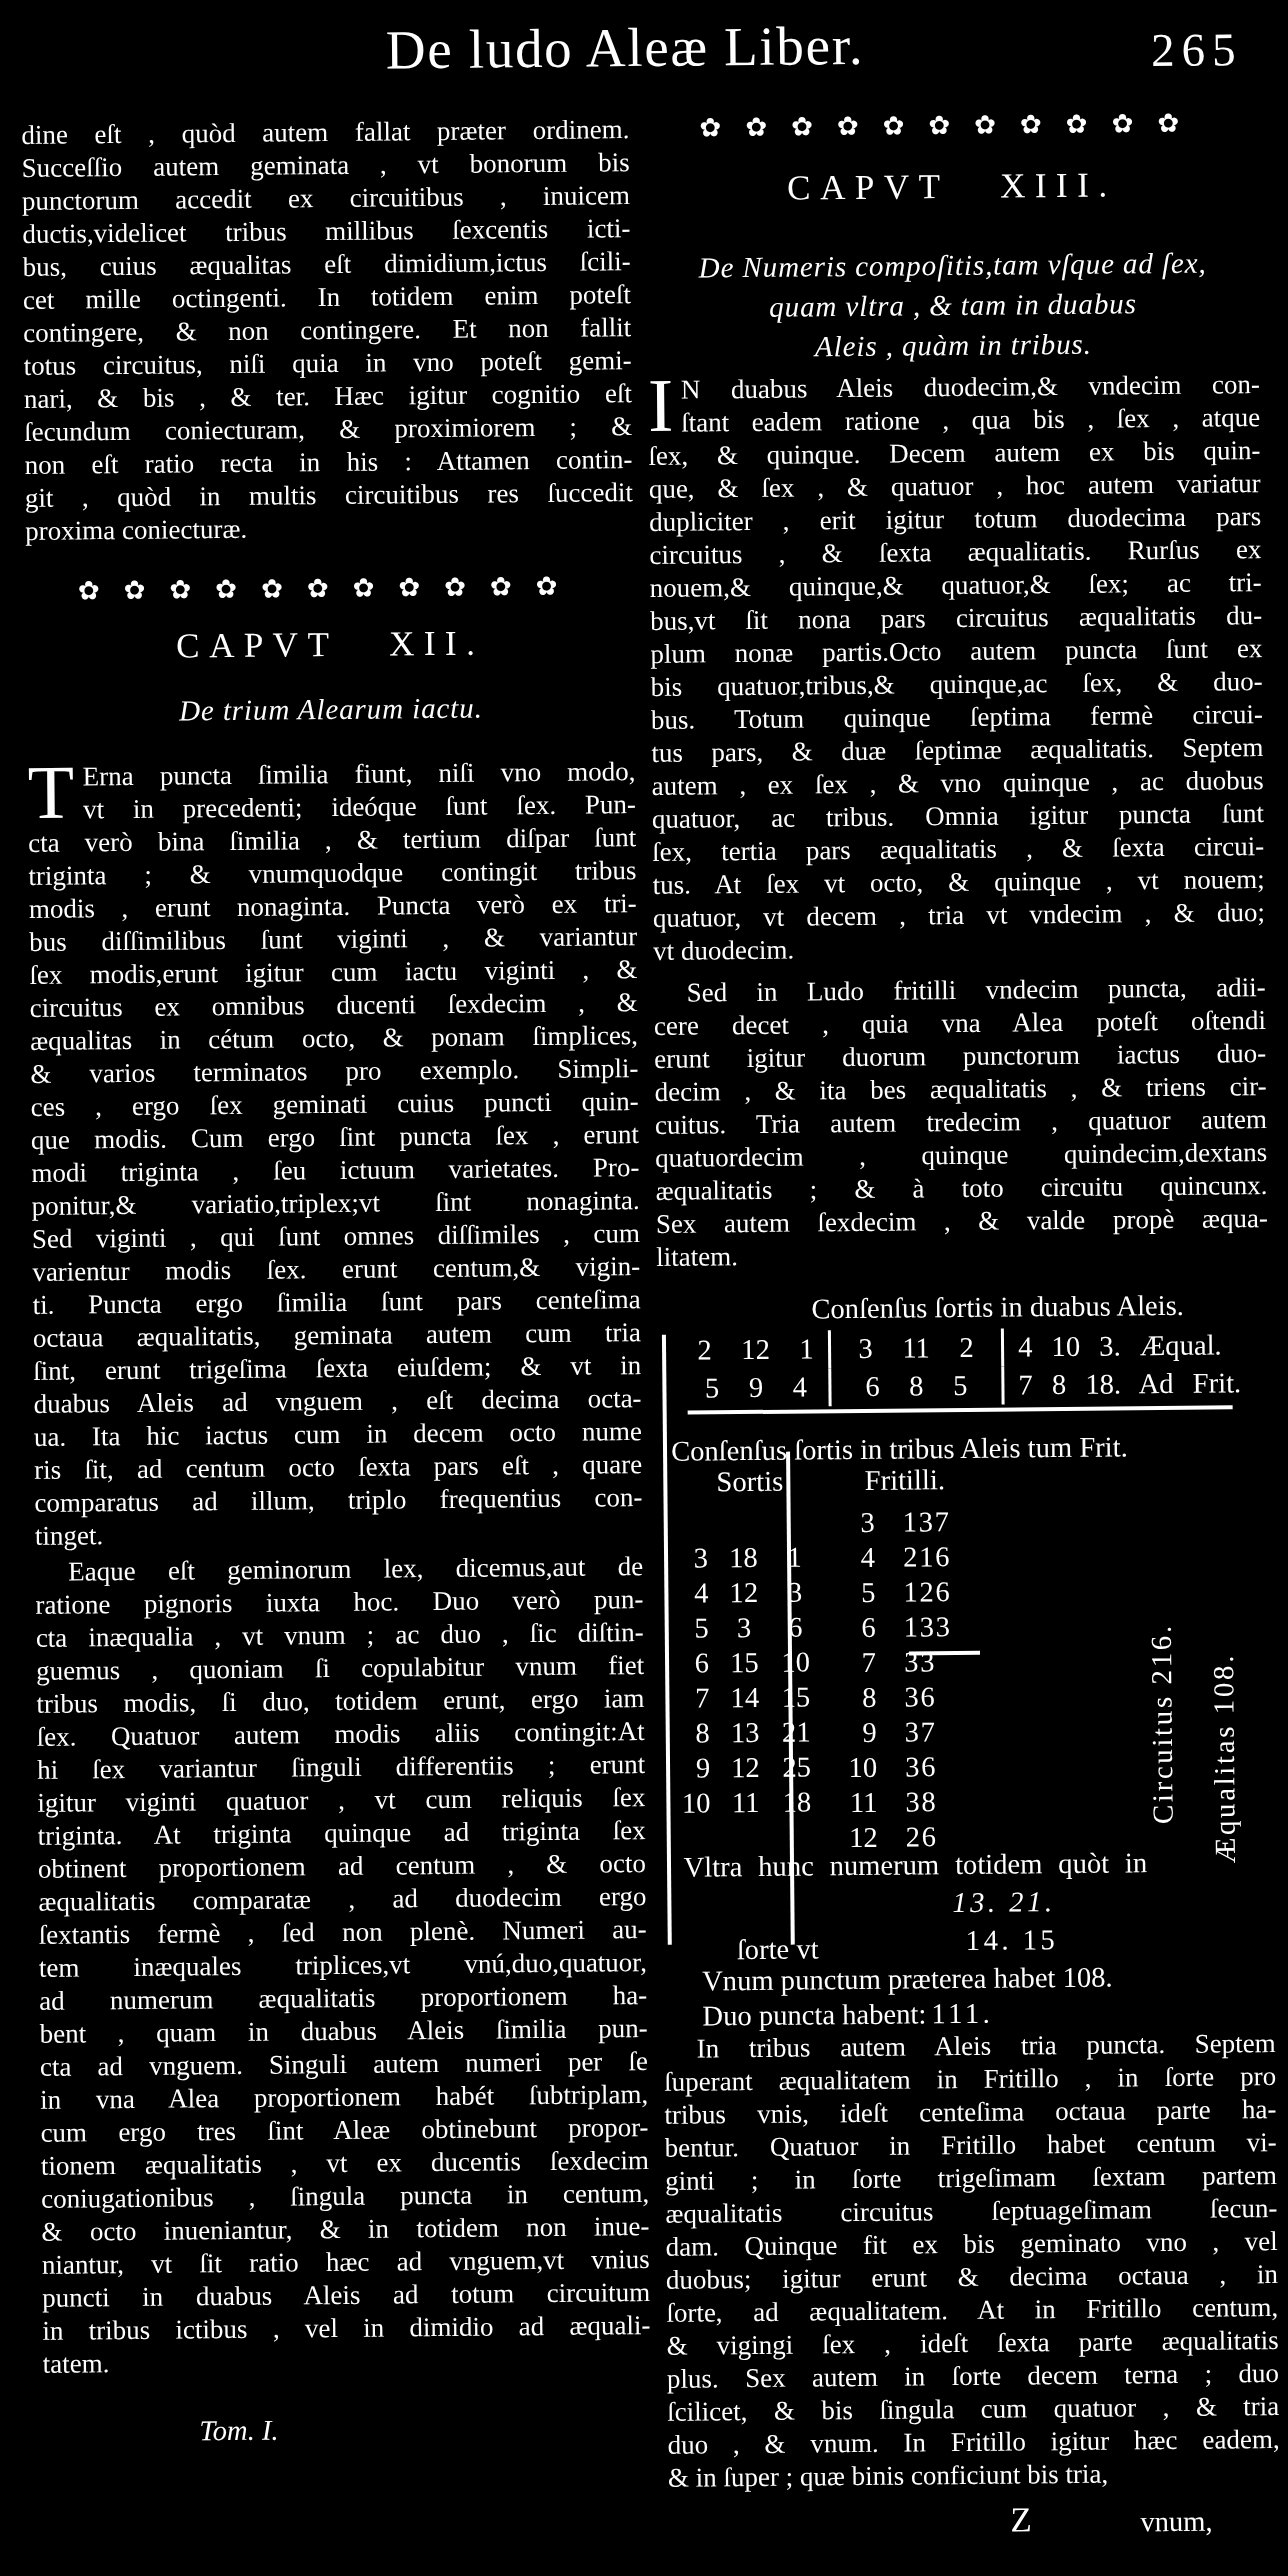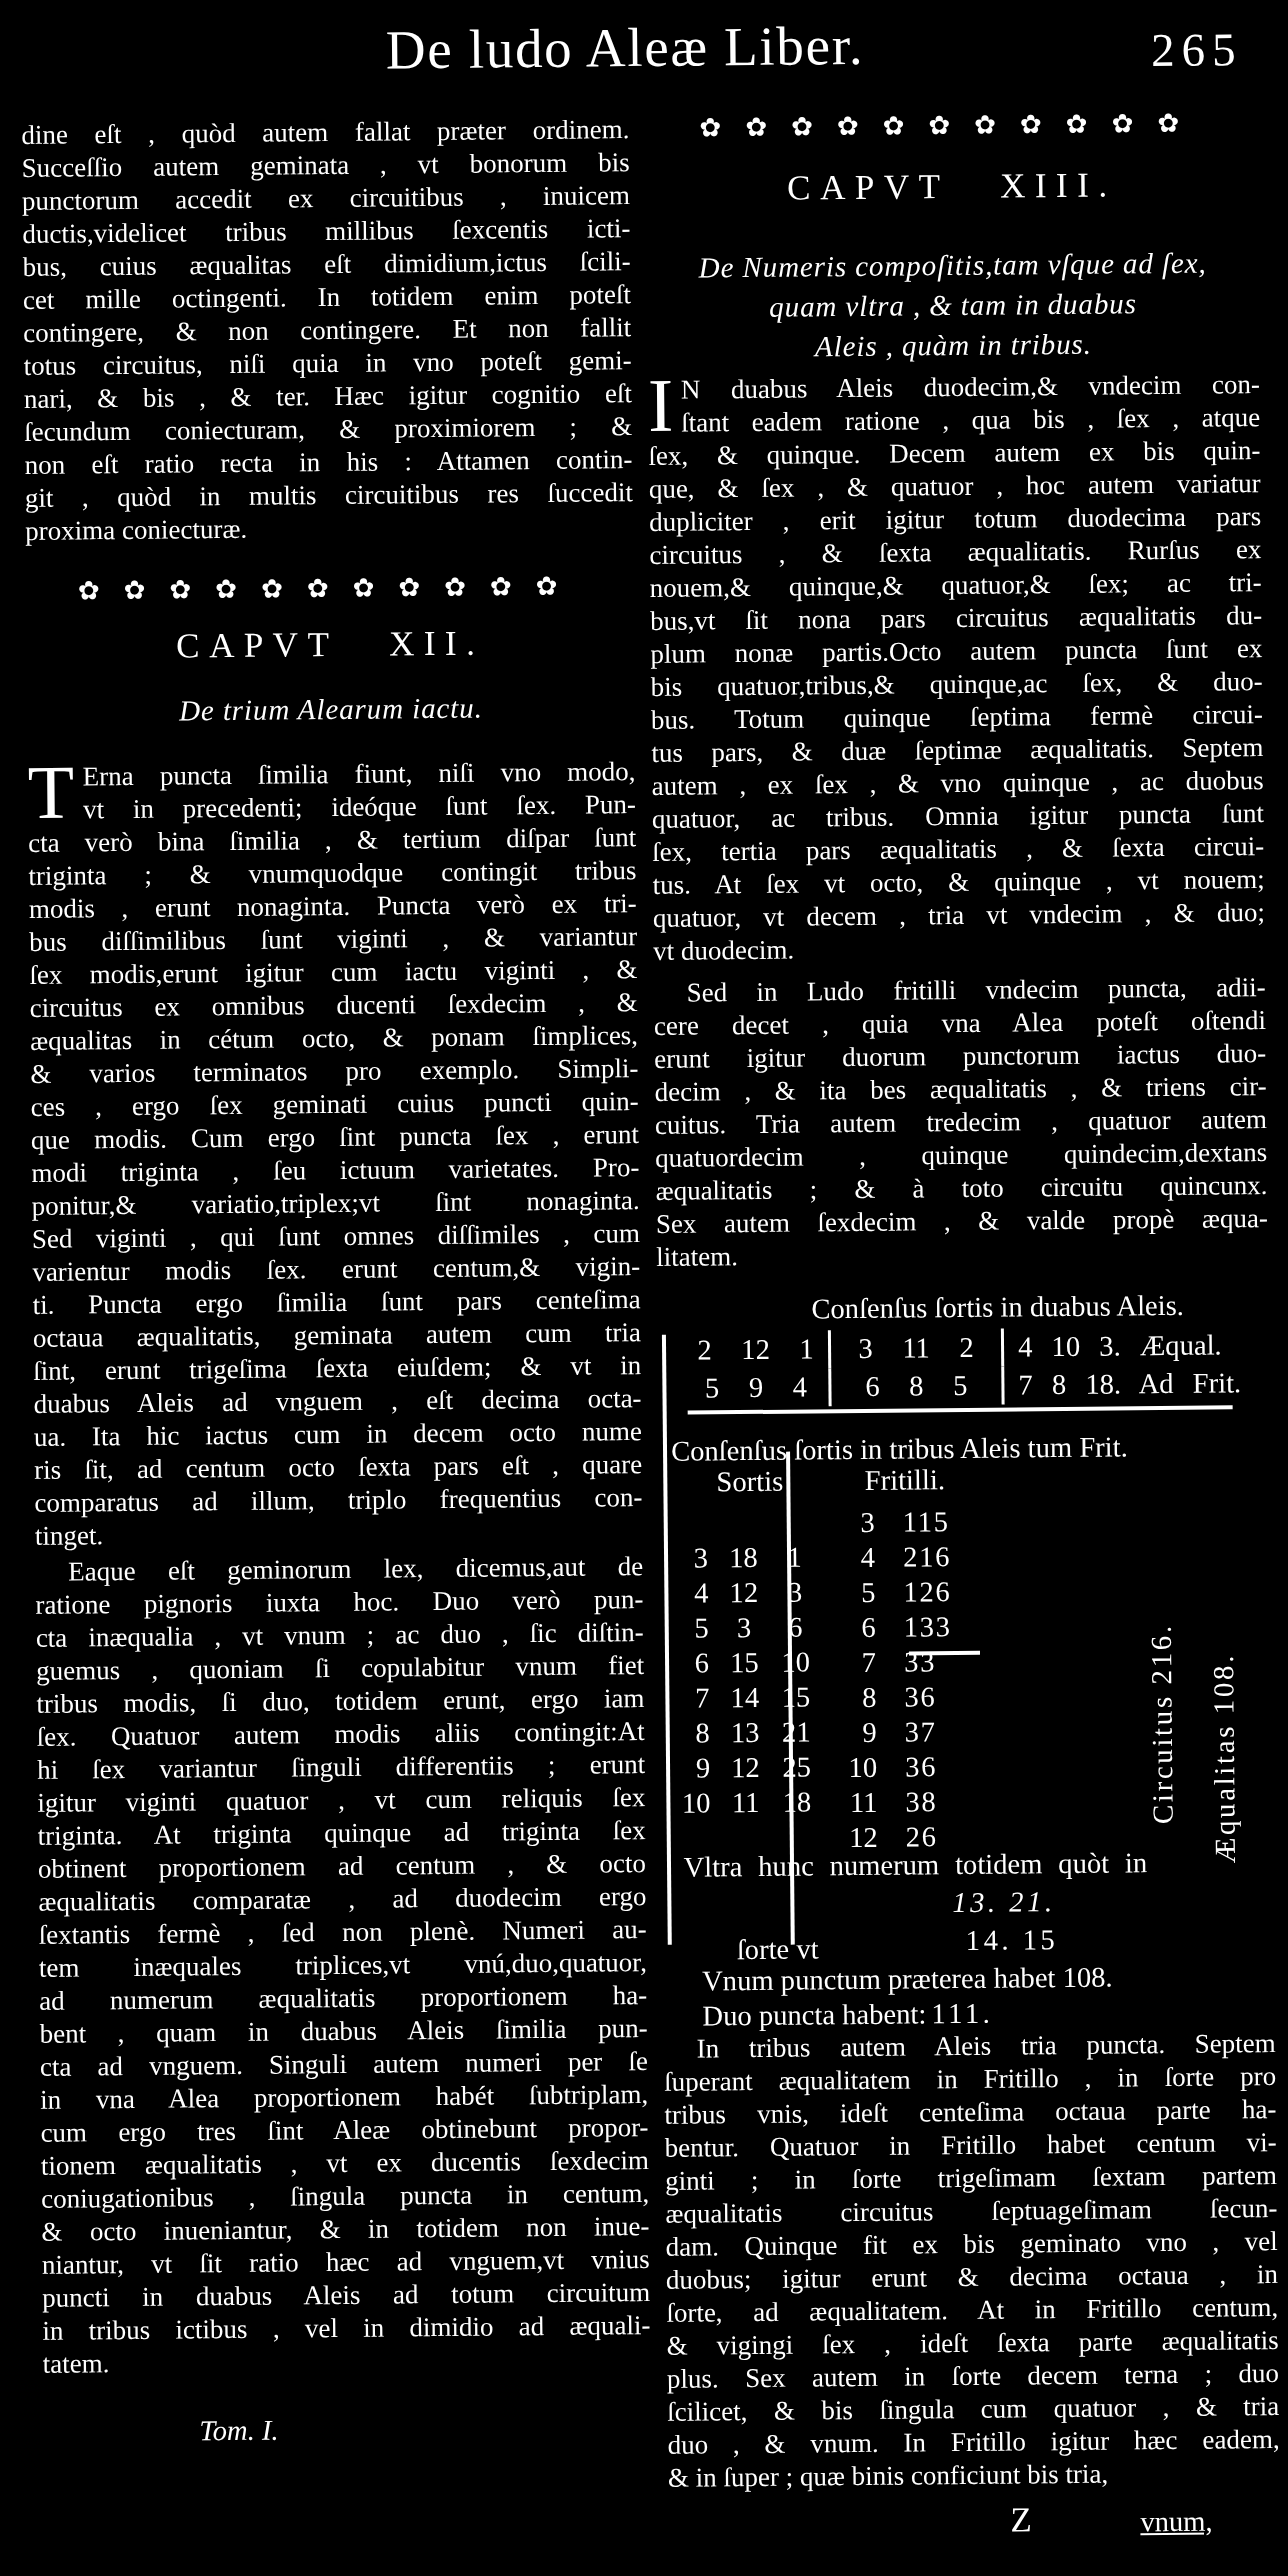--- a/index.html
+++ b/index.html
@@ -292,21 +292,21 @@
           <span class="s-c0">10</span>
           <span class="s-c1">11</span>
           <span class="s-c2">18</span>
         </div>
       </div>
 
     <div class="block" style="top:1394px;left:173px;width:190px;">
 
     <div class="f-row">
           <span class="f-c0">3</span>
-          <span class="f-c1">115</span>
+          <span class="f-c1">137</span>
         </div>
         <div class="f-row">
           <span class="f-c0">4</span>
           <span class="f-c1">216</span>
         </div>
         <div class="f-row">
           <span class="f-c0">5</span>
           <span class="f-c1">126</span>
         </div>
         <div class="f-row">
@@ -364,17 +364,17 @@
         <div class="line">duobus; igitur erunt &amp; decima octaua , in</div>
         <div class="line">ſorte, ad æqualitatem. At in Fritillo centum,</div>
         <div class="line">&amp; vigingi ſex , ideſt ſexta parte æqualitatis</div>
         <div class="line">plus. Sex autem in ſorte decem terna ; duo</div>
         <div class="line">ſcilicet, &amp; bis ſingula cum quatuor , &amp; tria</div>
         <div class="line">duo , &amp; vnum. In Fritillo igitur hæc eadem,</div>
         <div class="line">&amp; in ſuper ; quæ binis conficiunt bis tria,</div>
       </div>
 
     <div class="sig" style="top:2391px;left:342px;">Z</div>
-    <div class="catch" style="top:2398px;left:472px;text-decoration:underline;">vnum,</div>
+    <div class="catch" style="top:2398px;left:472px;">vnum,</div>
   </div>
 
 </div>
 
 
 </body></html>

